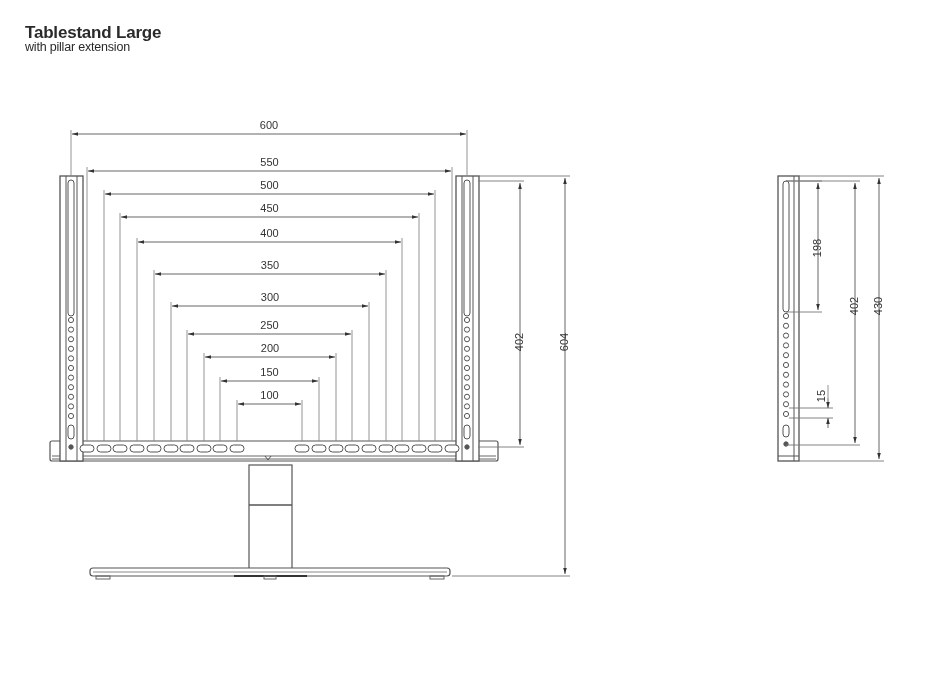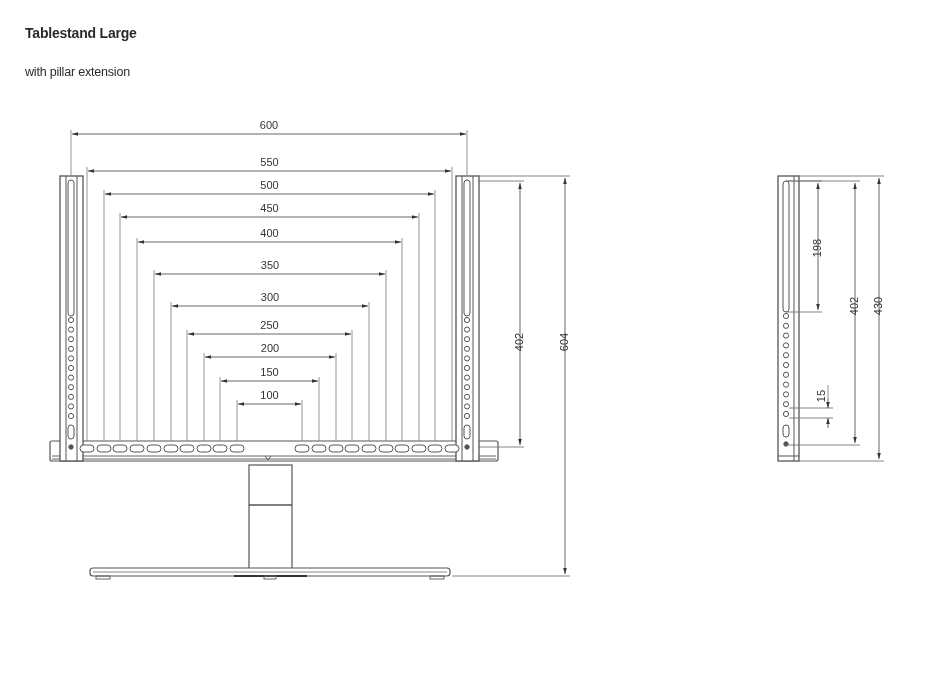--- a/index.html
+++ b/index.html
@@ -1,19 +1,19 @@
 <!DOCTYPE html>
 <html><head>
 <meta charset="utf-8">
 <style>
   html, body { margin:0; padding:0; background:#ffffff; }
   body { width:933px; height:700px; position:relative; overflow:hidden; font-family:"Liberation Sans", sans-serif; }
   .title-block { position:absolute; left:25px; top:26px; color:#2a2a2a; }
-  .title { font-size:14px; font-weight:bold; line-height:14px; letter-spacing:-0.2px; }
-  .subtitle { font-size:12.5px; line-height:14px; letter-spacing:-0.2px;margin-top:25px; }
+  .title { font-size:17px; font-weight:bold; line-height:14px; letter-spacing:-0.2px; }
+  .subtitle { font-size:12.5px; line-height:14px; letter-spacing:-0.2px; }
   svg { position:absolute; left:0; top:0; }
   .dimtext { font-family:"Liberation Sans", sans-serif; font-size:11px; fill:#333; }
 </style>
 </head>
 <body>
 
 <div class="title-block">
   <div class="title">Tablestand Large</div>
   <div class="subtitle">with pillar extension</div>
 </div>

